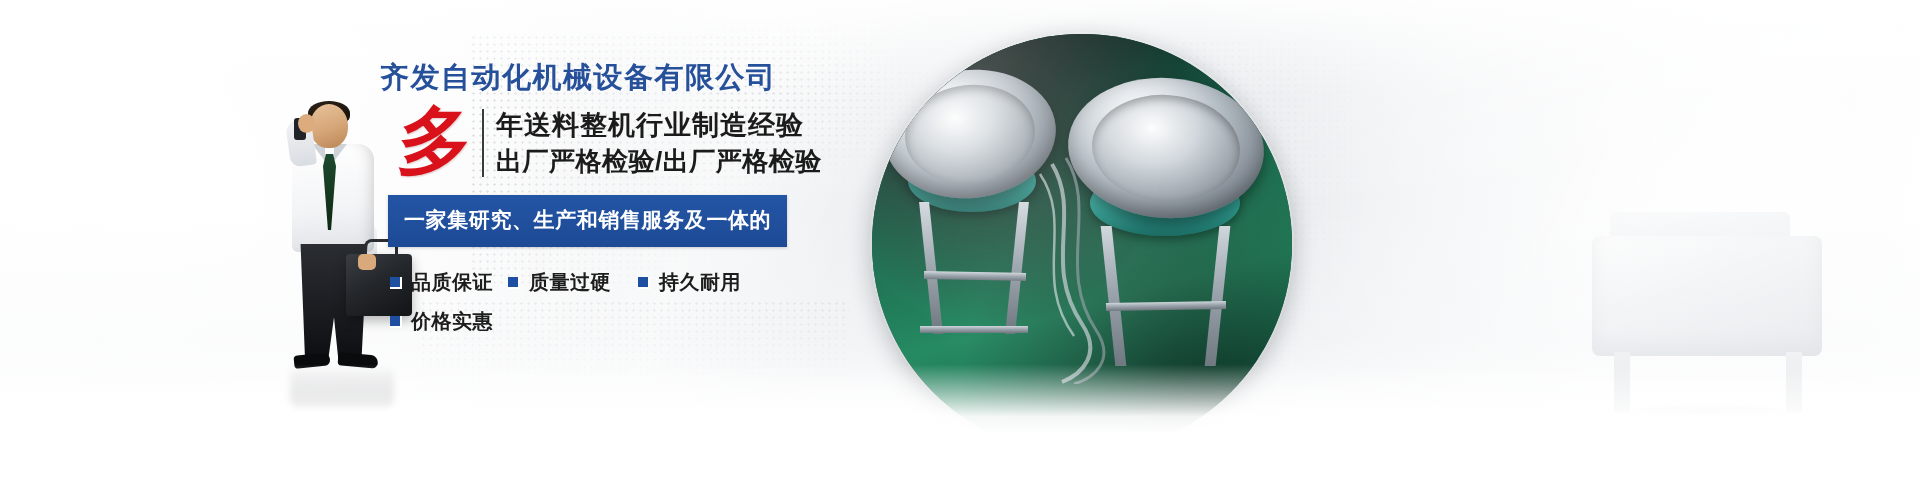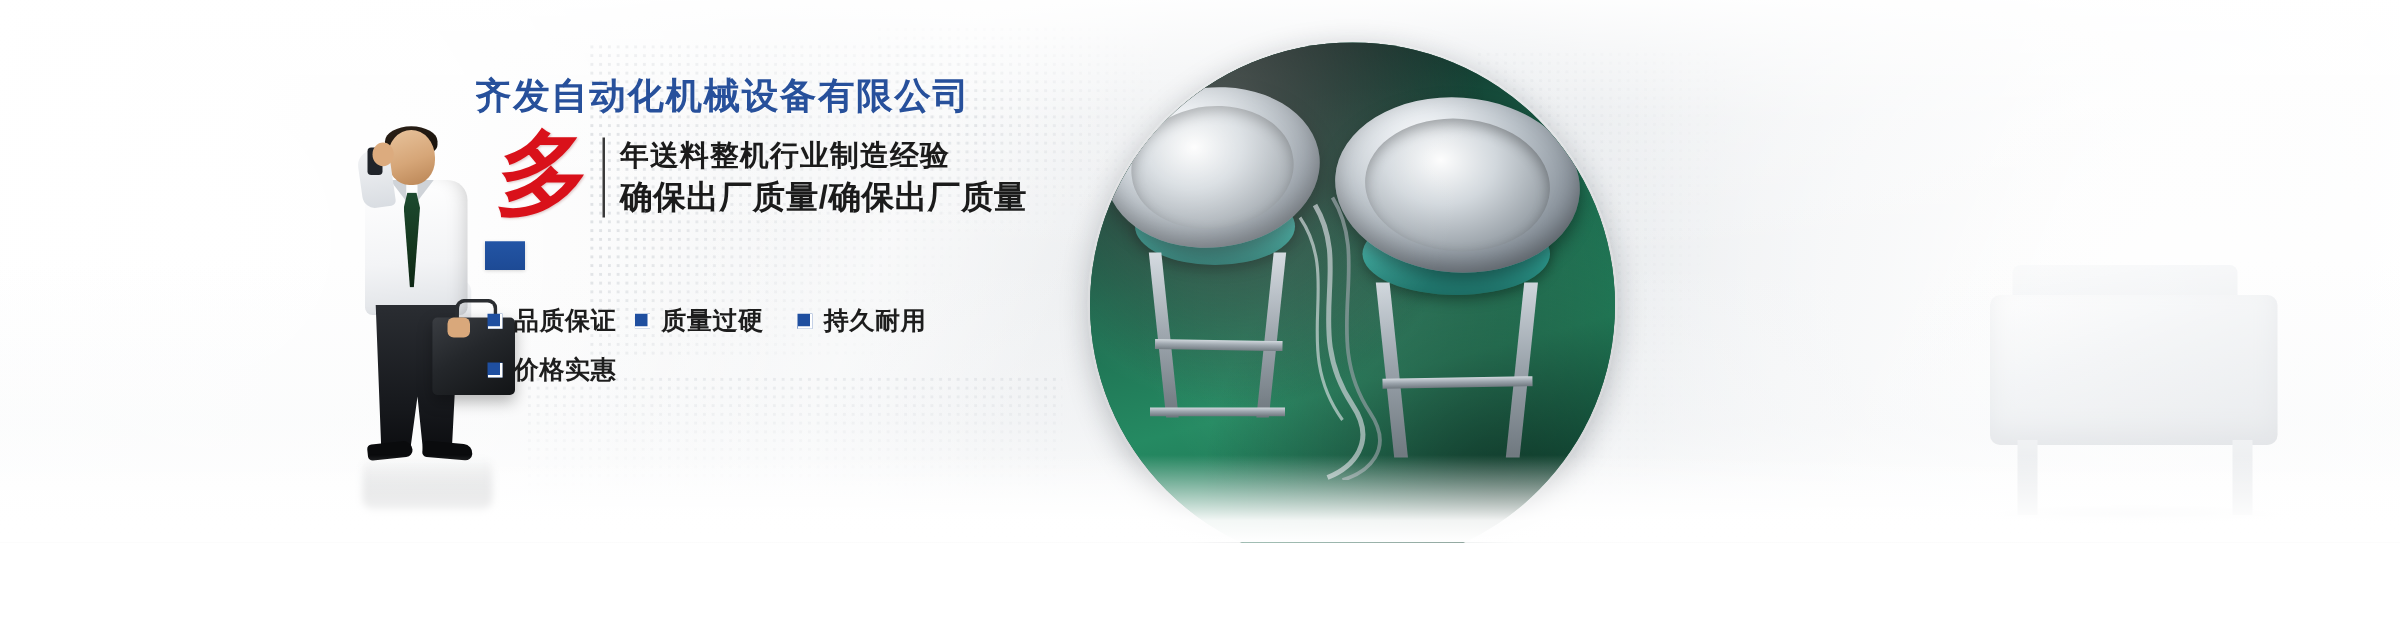--- a/index.html
+++ b/index.html
@@ -228,21 +228,21 @@
     font-family: "DejaVu Serif", "Liberation Serif", serif;
     padding: 0 10px 6px 18px;
     text-shadow: 1px 1px 2px rgba(120,0,0,.22);
     transform: skewX(-4deg);
   }
   .slogan-lines {
     border-left: 2px solid #3a3a3a;
     padding-left: 12px;
   }
   .slogan-line-1 {
-    font-size: 23px;
+    font-size: 27px;
     font-weight: bold;
     color: #1b1b1b;
     letter-spacing: 1px;
     line-height: 1.22;
     white-space: nowrap;
   }
   .slogan-line-2 {
     font-size: 26px;
     font-weight: bold;
     color: #1b1b1b;
@@ -443,25 +443,26 @@
   </div>
 
   <div class="copy">
 
     <div class="company-title">齐发自动化机械设备有限公司</div>
 
     <div class="slogan">
       <div class="slogan-duo">多</div>
       <div class="slogan-lines">
         <div class="slogan-line-1">年送料整机行业制造经验</div>
-        <div class="slogan-line-2">确保出厂质量/确保出厂质量</div>
+        <div class="slogan-line-2">出厂严格检验/出厂严格检验</div>
       </div>
     </div>
 
     <div class="desc-box">
+      <div class="desc-line">一家集研究、生产和销售服务及一体的</div>
     </div>
 
     <div class="features">
       <div class="feature">
         <span class="bullet"></span>
         <span class="ftext">品质保证</span>
       </div>
       <div class="feature">
         <span class="bullet"></span>
         <span class="ftext">质量过硬</span>

